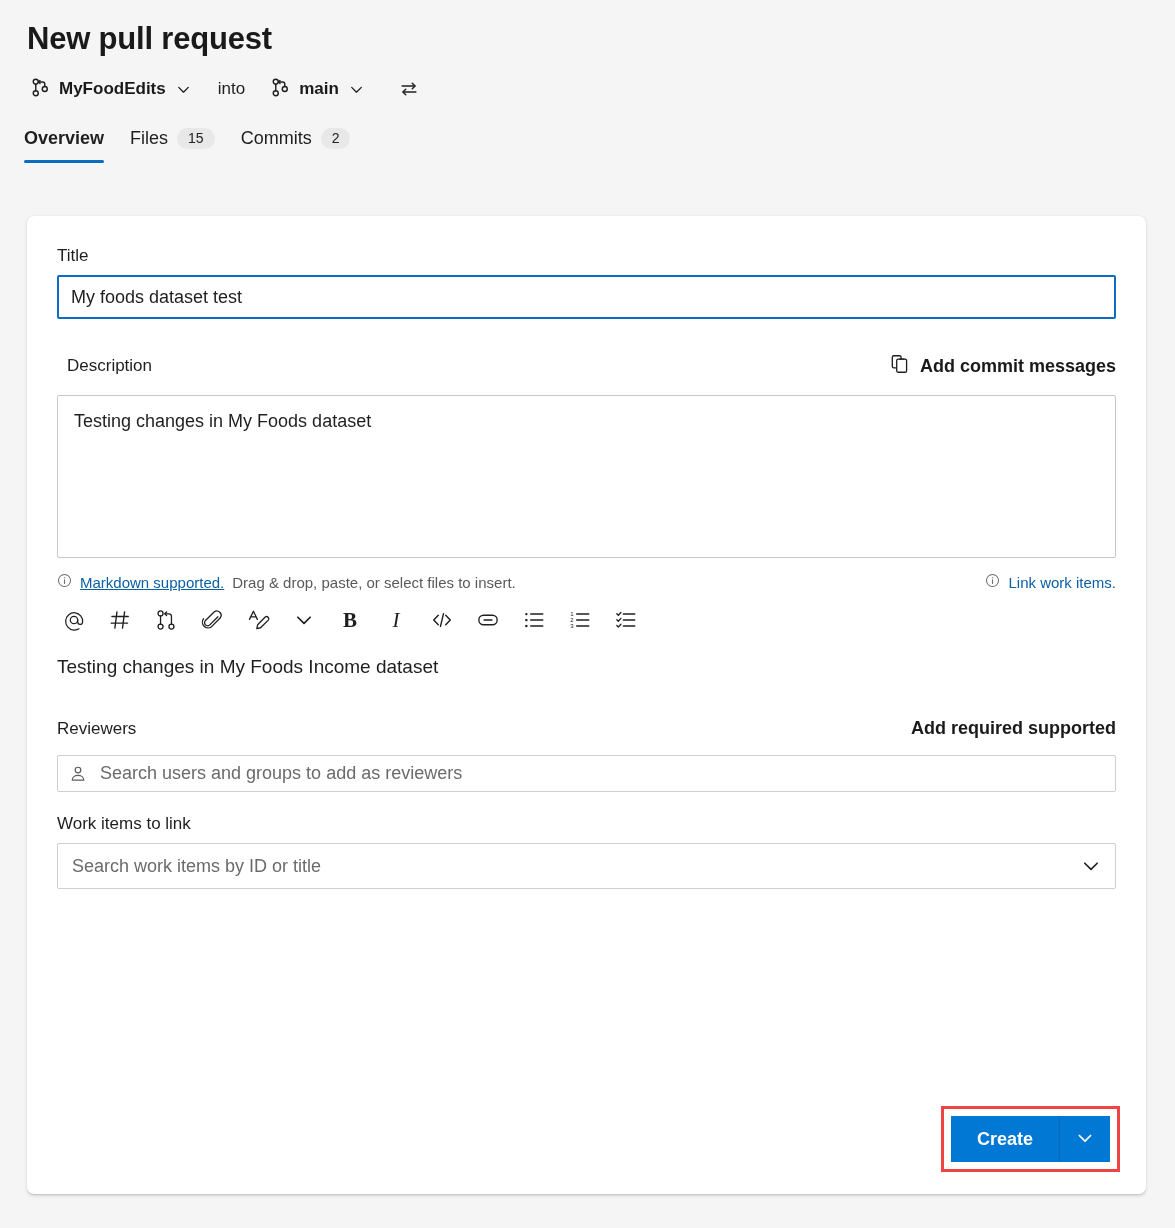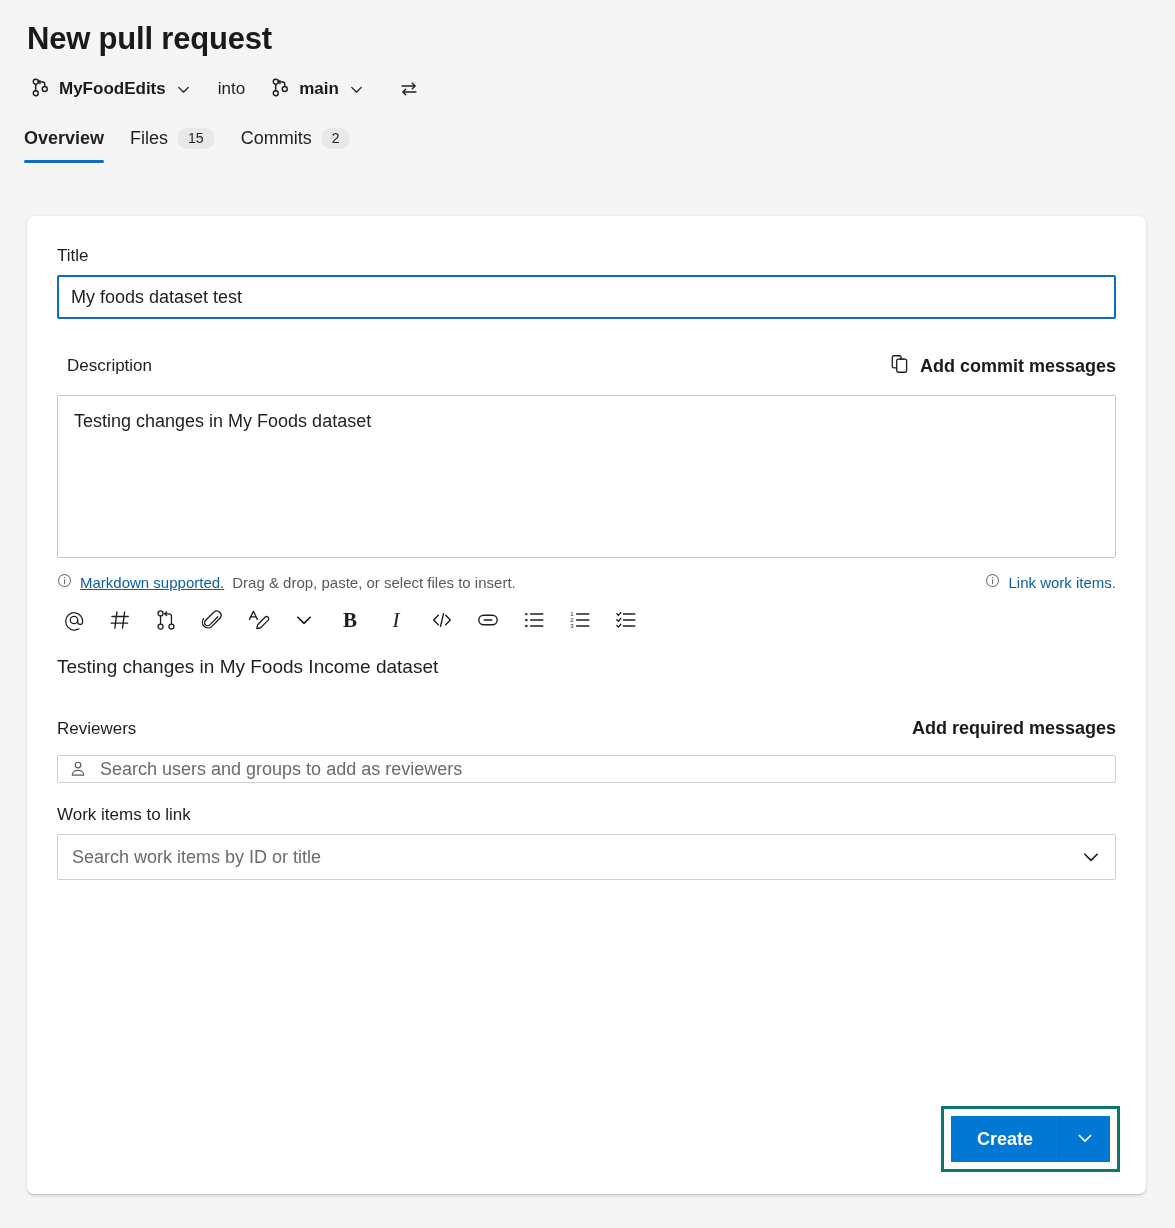--- a/index.html
+++ b/index.html
@@ -193,21 +193,21 @@
   }
   .add-required-reviewers {
     font-size: 18px;
     font-weight: 700;
     color: #1a1a1a;
     cursor: pointer;
   }
 
   .inp-plain {
     width: 100%;
-    height: 28px;
+    height: 37px;
     border: 1px solid #cfcfcf;
     border-radius: 2px;
     font-size: 18px;
     font-family: "Liberation Sans", sans-serif;
     color: #1f1f1f;
     padding: 0 14px;
     outline: none;
     background: #fff;
   }
   .inp-plain::placeholder { color: #6b6b6b; }
@@ -223,21 +223,21 @@
     display: flex; align-items: center; cursor: pointer;
   }
 
   .fieldblock { margin-top: 22px; }
 
   
   .create-wrap {
     position: absolute;
     right: 26px;
     bottom: 22px;
-    border: 3px solid #0f766e;
+    border: 3px solid #ef4444;
     background: #fff;
     padding: 7px;
     display: inline-flex;
   }
   .split-btn { display: flex; height: 46px; }
   .split-main {
     background: #0078d4;
     color: #fff;
     font-size: 18px;
     font-weight: 700;
@@ -466,21 +466,21 @@
         <path d="M2.6 5.3 4 6.7l2.3-2.6M2.6 10.7 4 12.1l2.3-2.6M2.6 16.1 4 17.5l2.3-2.6" stroke-linecap="round" stroke-linejoin="round" stroke-width="1.2"></path>
       </svg>
     </div>
   </div>
 
   <div class="preview-text">Testing changes in My Foods Income dataset</div>
 
   
   <div class="section-head">
     <span class="field-label" style="margin:0;">Reviewers</span>
-    <span class="add-required-reviewers">Add required messages</span>
+    <span class="add-required-reviewers">Add required supported</span>
   </div>
   <div class="inp-with-icon">
     <span class="lead-icon">
       <svg width="18" height="18" viewBox="0 0 16 16" fill="none" stroke="#5c5c5c" stroke-width="1.1">
         <circle cx="8" cy="4.5" r="2.5"></circle>
         <path d="M2.9 13.4c0-2.6 2.3-4.2 5.1-4.2s5.1 1.6 5.1 4.2z" stroke-linejoin="round"></path>
       </svg>
     </span>
     <input class="inp-plain" placeholder="Search users and groups to add as reviewers" style="">
   </div>

